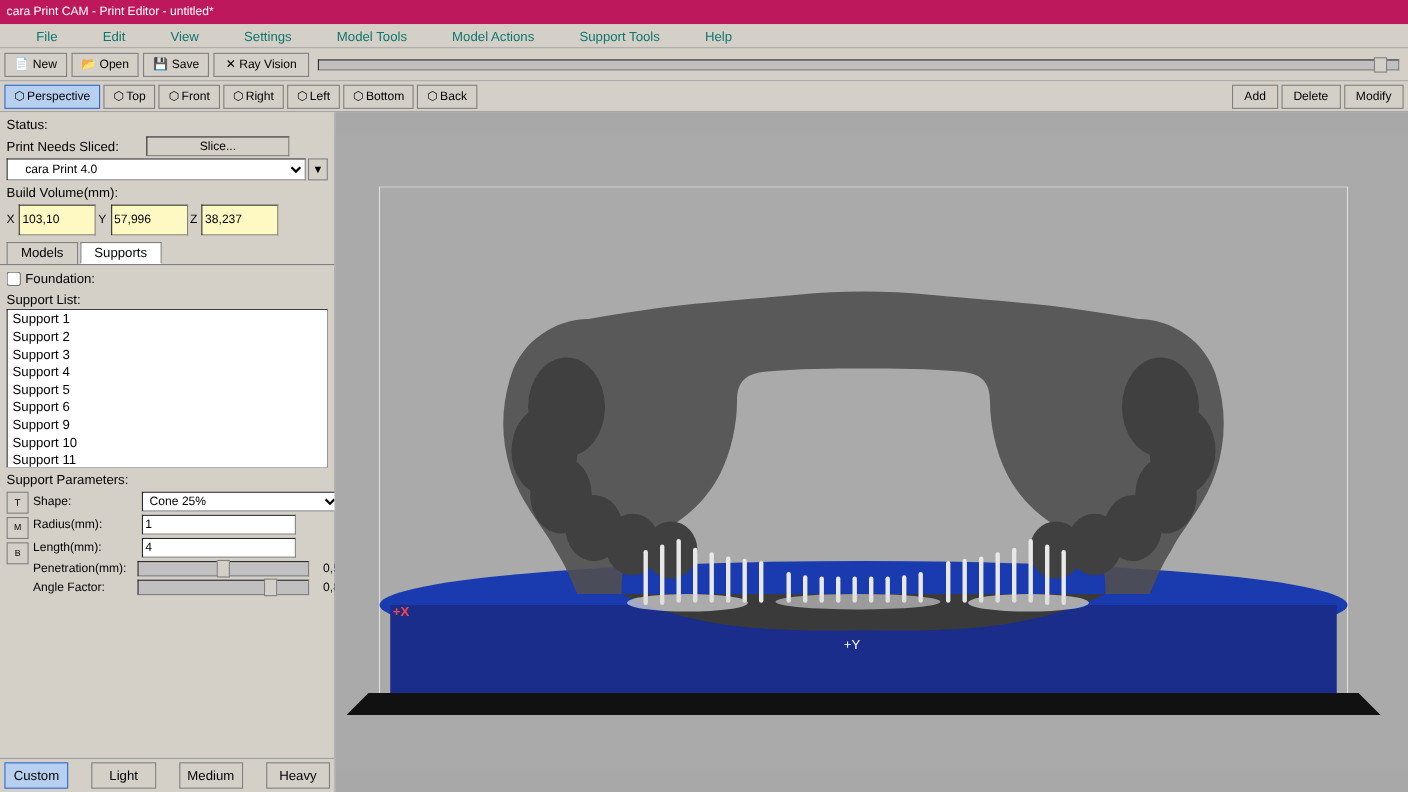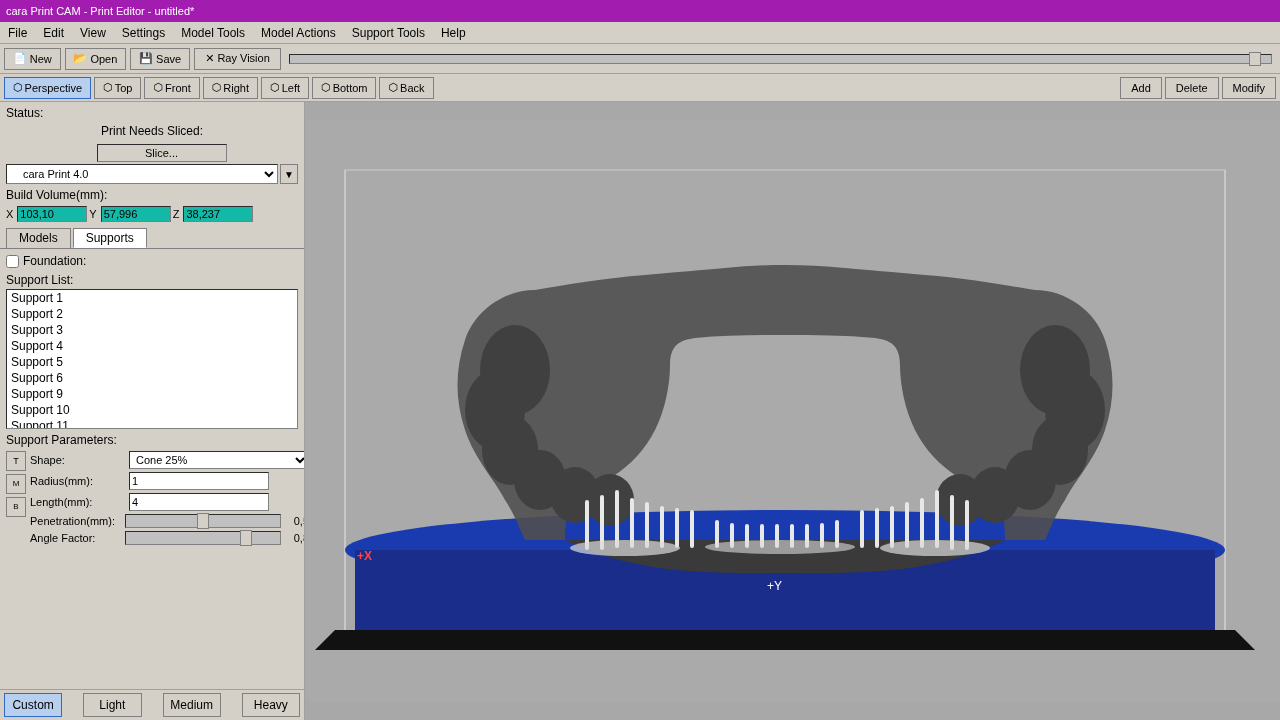--- a/index.html
+++ b/index.html
@@ -1,41 +1,42 @@
 <!DOCTYPE html>
 <html><head>
   <meta charset="utf-8">
   <style>
     * { margin: 0; padding: 0; box-sizing: border-box; }
     body { width: 1280px; height: 720px; overflow: hidden; font-family: 'Segoe UI', Tahoma, sans-serif; font-size: 12px; background: #d4d0c8; }
 
     
     #title-bar {
-      background: #a21caf;
+      background: #be185d;
       color: white;
       height: 22px;
       display: flex;
       align-items: center;
       padding: 0 6px;
       font-size: 11px;
     }
 
     
     #menu-bar {
       background: #d4d0c8;
       height: 22px;
       display: flex;
       align-items: center;
       border-bottom: 1px solid #a0a0a0;
     }
     .menu-item {
       padding: 2px 8px;
       cursor: pointer;
       font-size: 12px;
-      color: #000000;
+      color: #0f766e;
+      margin-left: 25px;
     }
 
     
     #toolbar {
       background: #d4d0c8;
       height: 30px;
       display: flex;
       align-items: center;
       padding: 2px 4px;
       border-bottom: 1px solid #a0a0a0;
@@ -134,21 +135,20 @@
       gap: 6px;
     }
     .status-label { font-size: 12px; color: #000; }
 
     
     .print-row {
       display: flex;
       align-items: center;
       padding: 2px 6px;
       gap: 6px;
-      flex-direction: column;
     }
     .slice-btn {
       background: #d4d0c8;
       border: 1px inset #808080;
       padding: 2px 20px;
       font-size: 11px;
       cursor: pointer;
       width: 130px;
       text-align: center;
       margin-left: 19px;
@@ -172,22 +172,22 @@
 
     
     .build-row {
       display: flex;
       align-items: center;
       padding: 2px 6px;
       gap: 2px;
     }
     .build-input {
       border: 1px inset #808080;
-      background: #14b8a6;
-      height: 16px;
+      background: #fef9c3;
+      height: 28px;
       font-size: 11px;
       padding: 0 2px;
       width: 70px;
     }
     .axis-label { font-size: 11px; margin-right: 2px; }
 
     
     #tabs {
       display: flex;
       padding: 4px 6px 0 6px;

